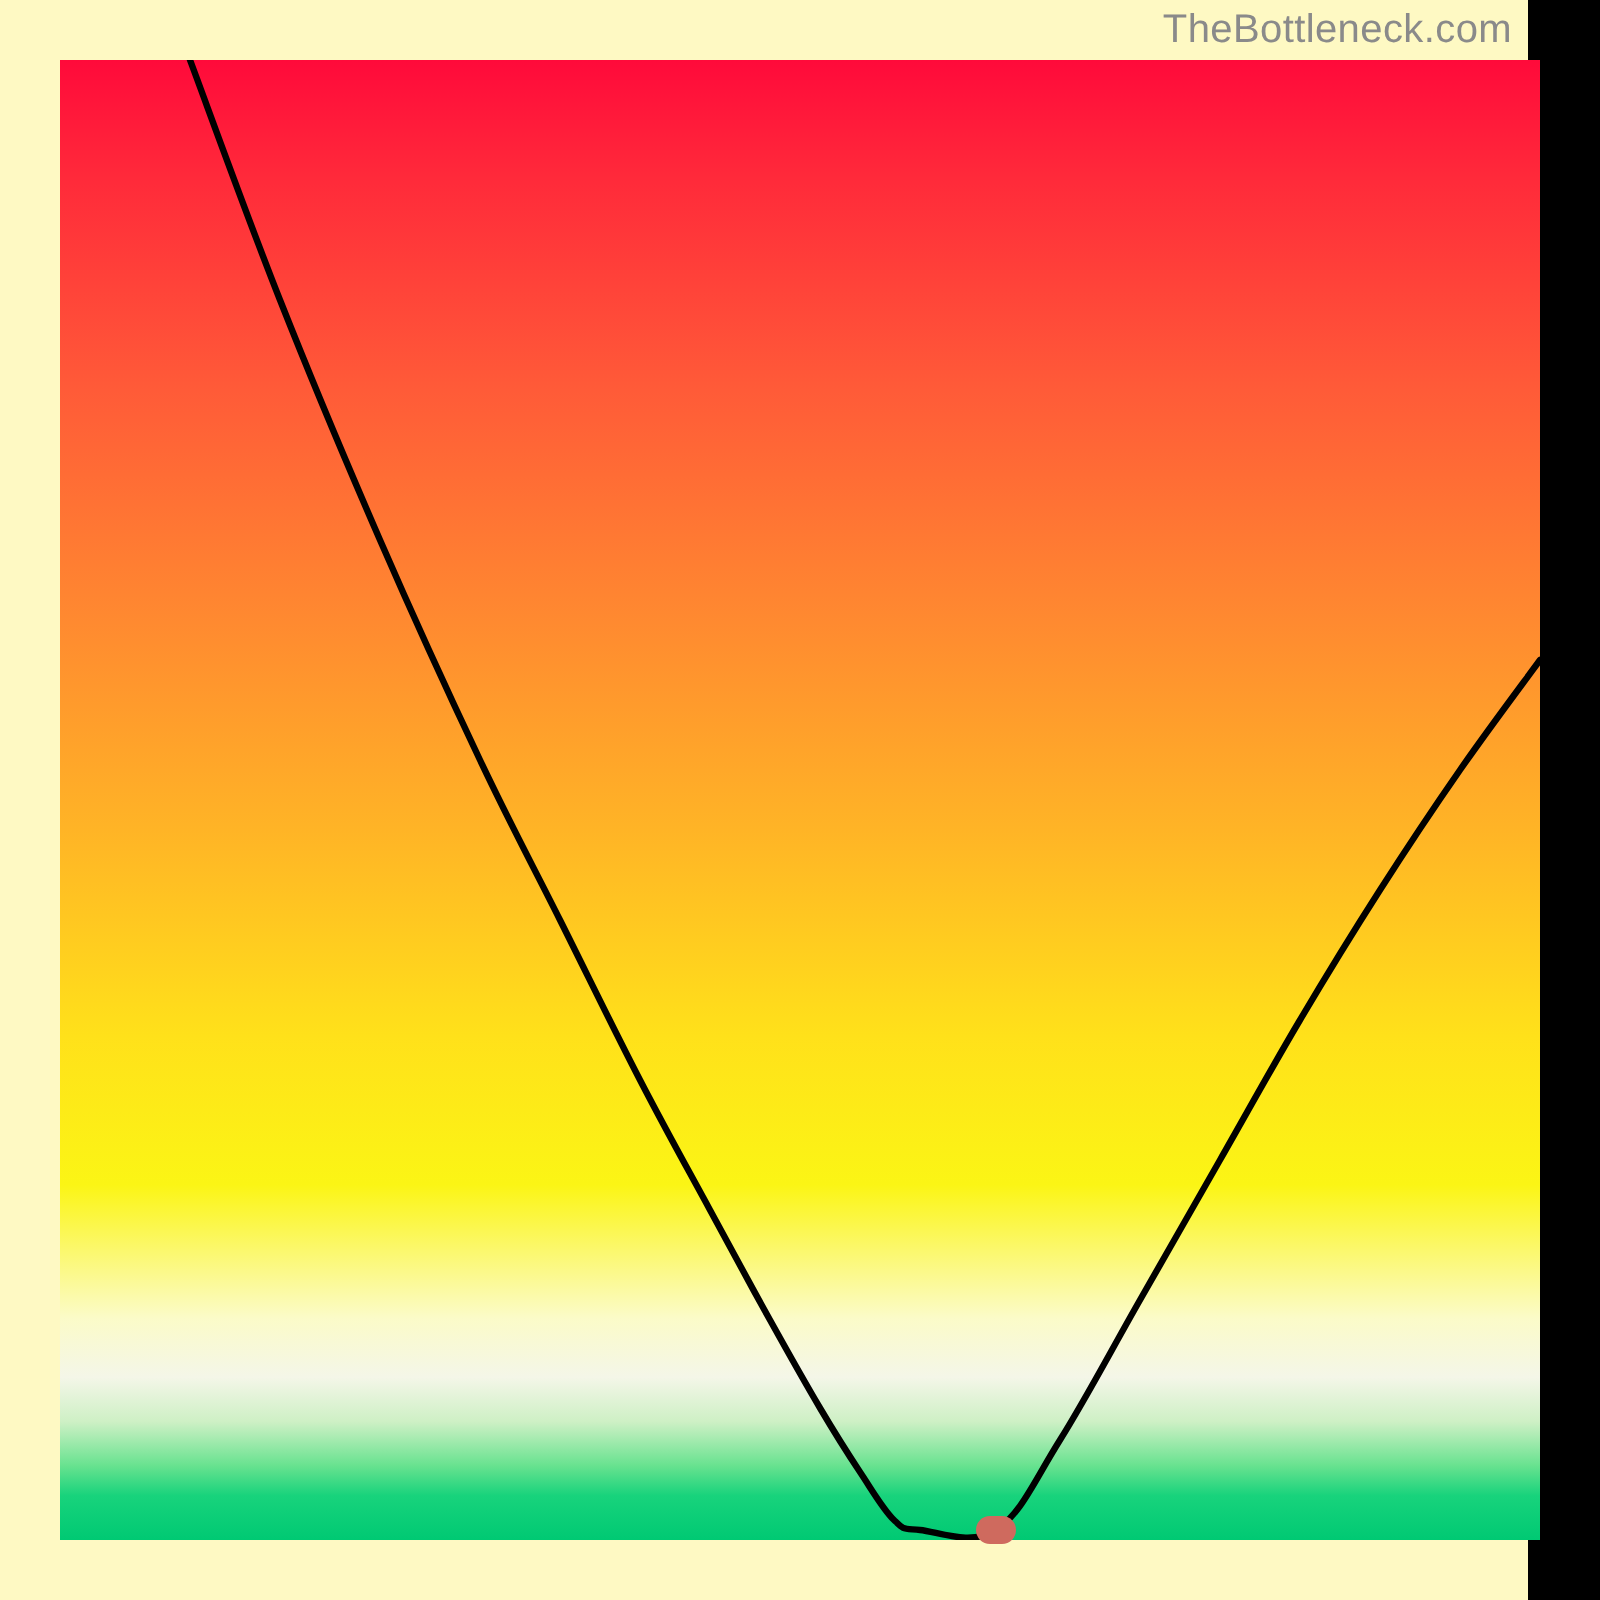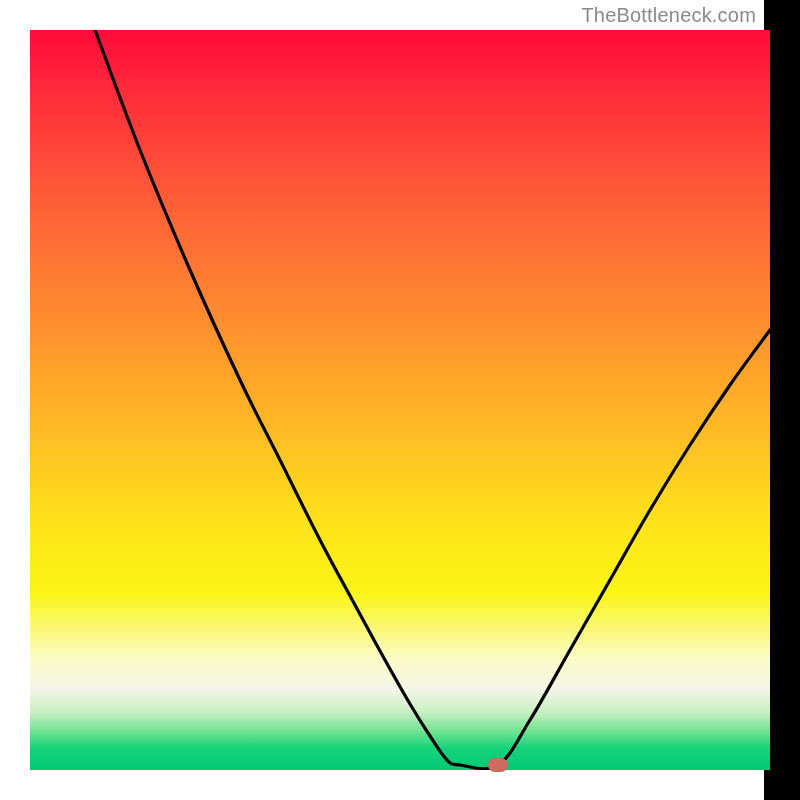--- a/index.html
+++ b/index.html
@@ -8,21 +8,21 @@
     width: 800px;
     height: 800px;
     background: #000;
     overflow: hidden;
     font-family: Arial, Helvetica, sans-serif;
   }
   .frame {
     position: relative;
     width: 764px;
     height: 800px;
-    background: #ffffff;
+    background: #fef9c3;
   }
   .plot {
     position: absolute;
     left: 30px;
     top: 30px;
     width: 740px;
     height: 740px;
     
     background: linear-gradient(
       to bottom,

